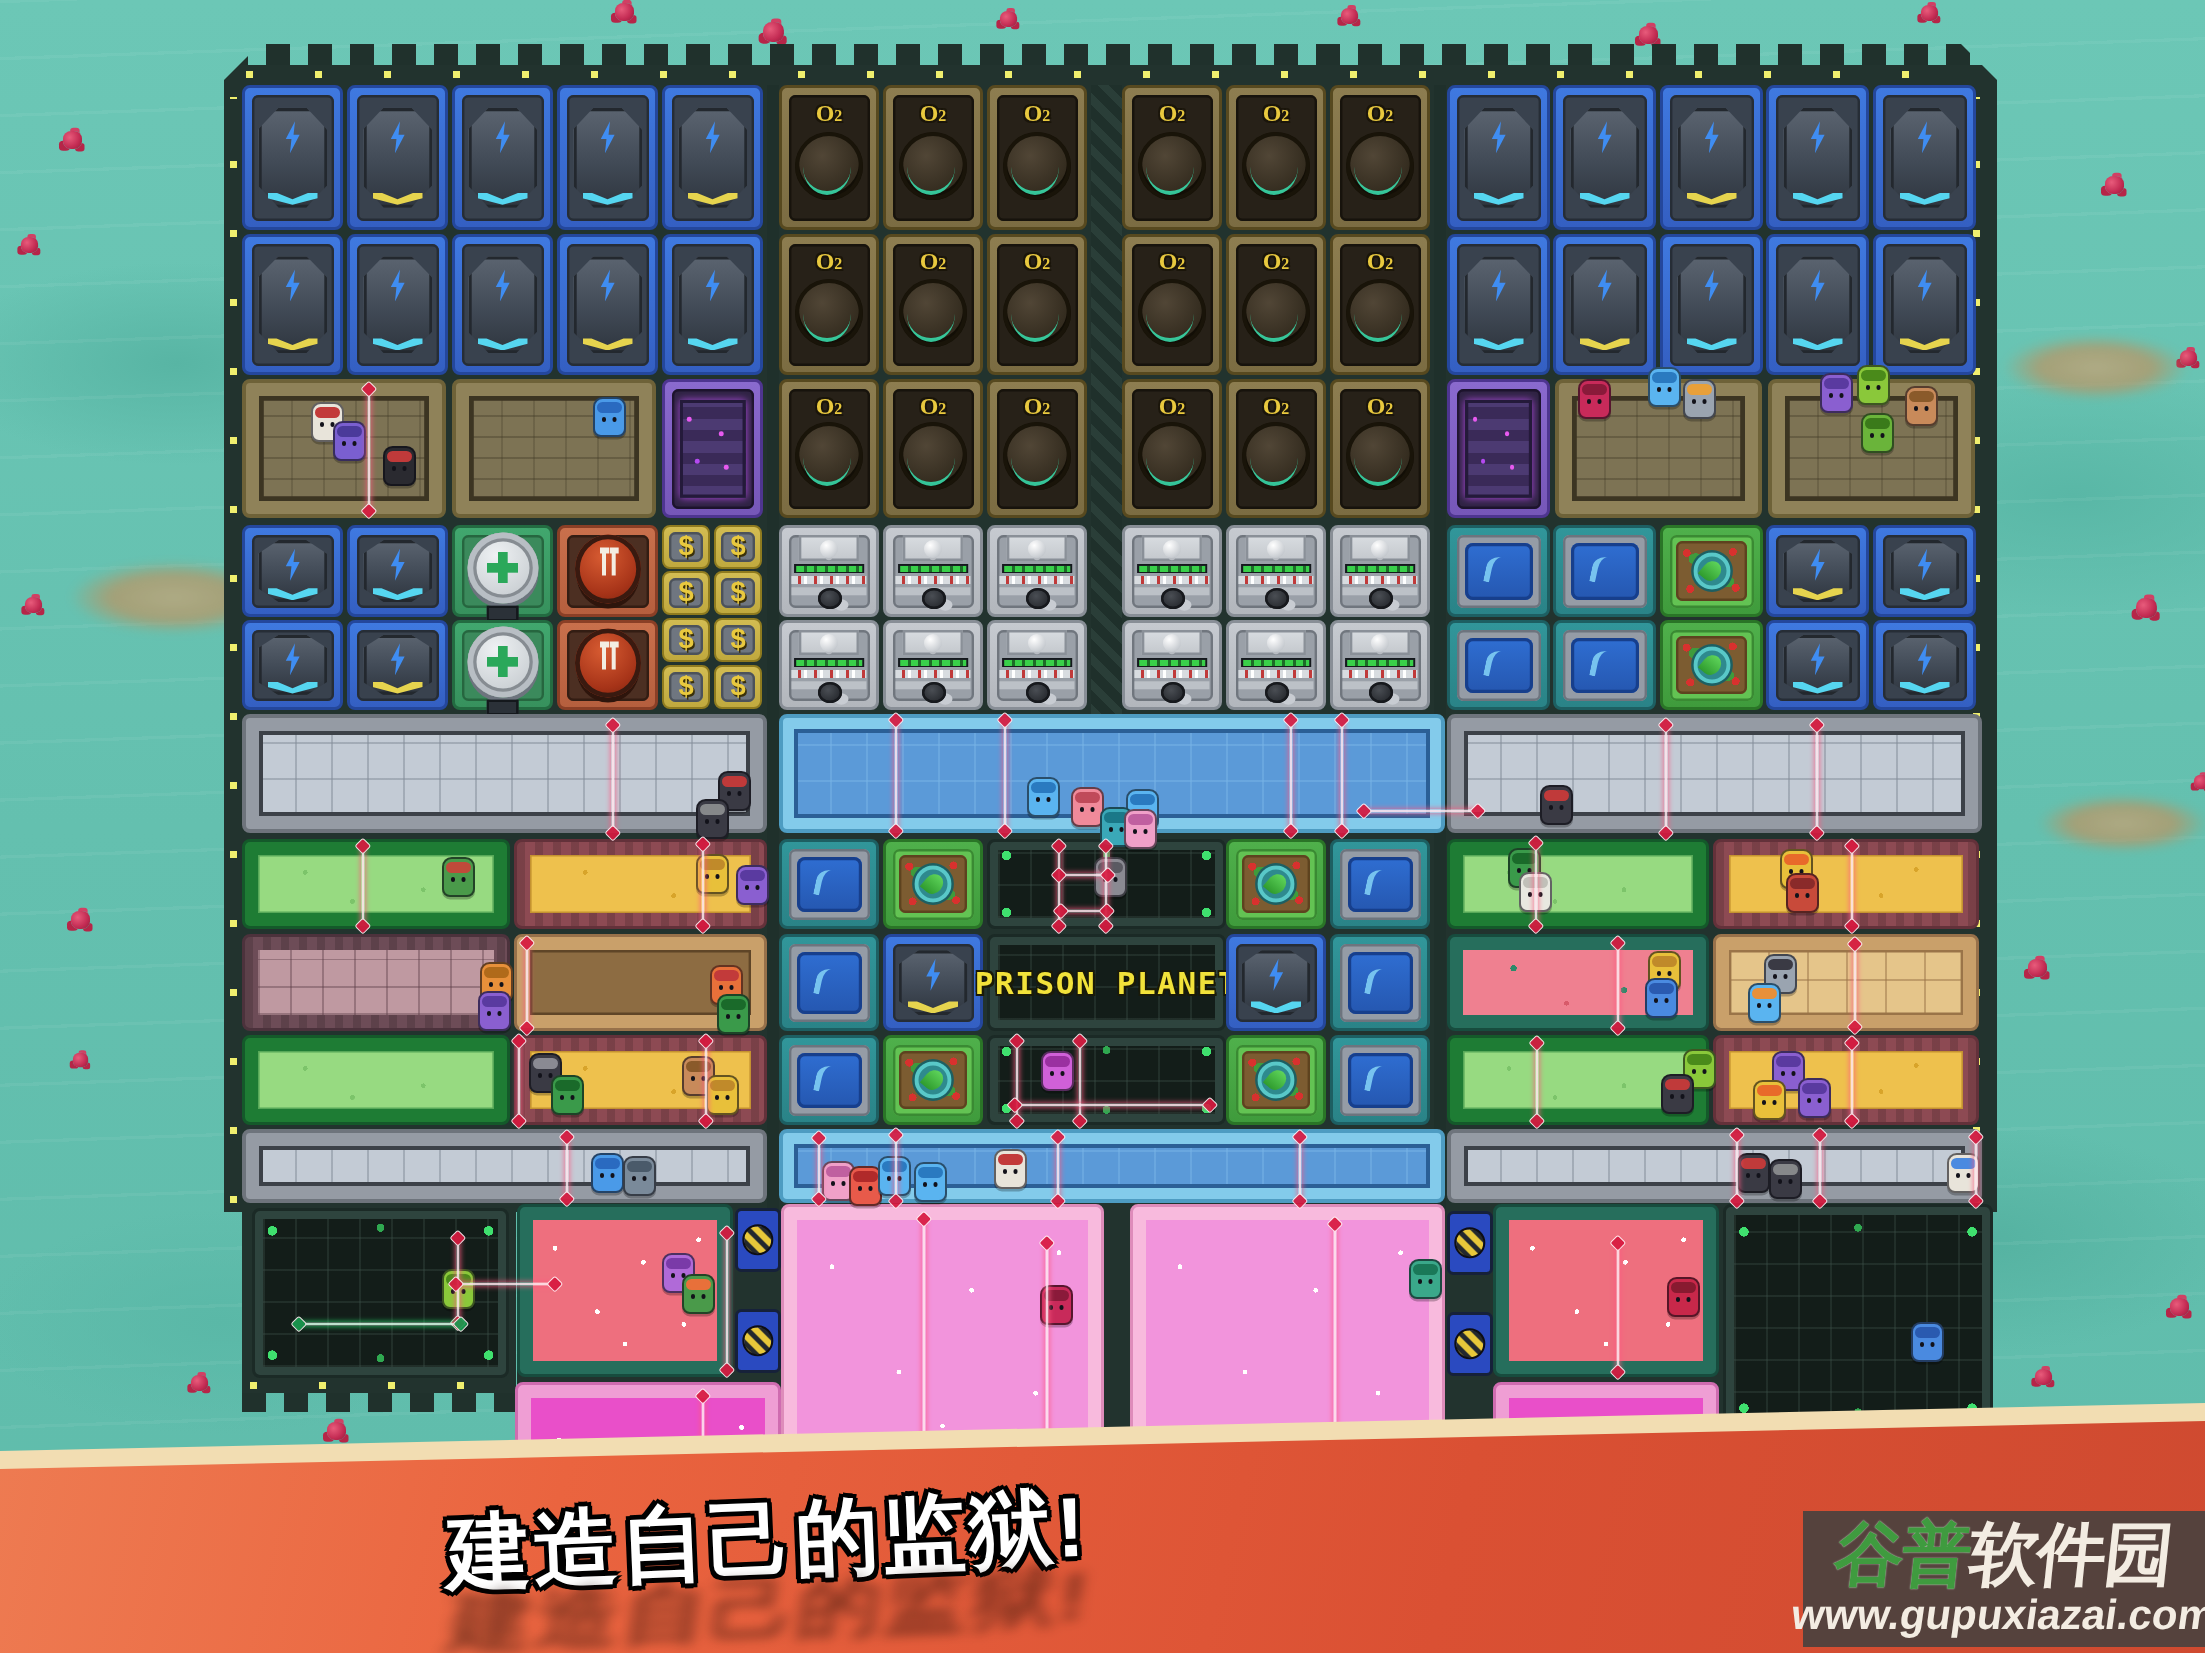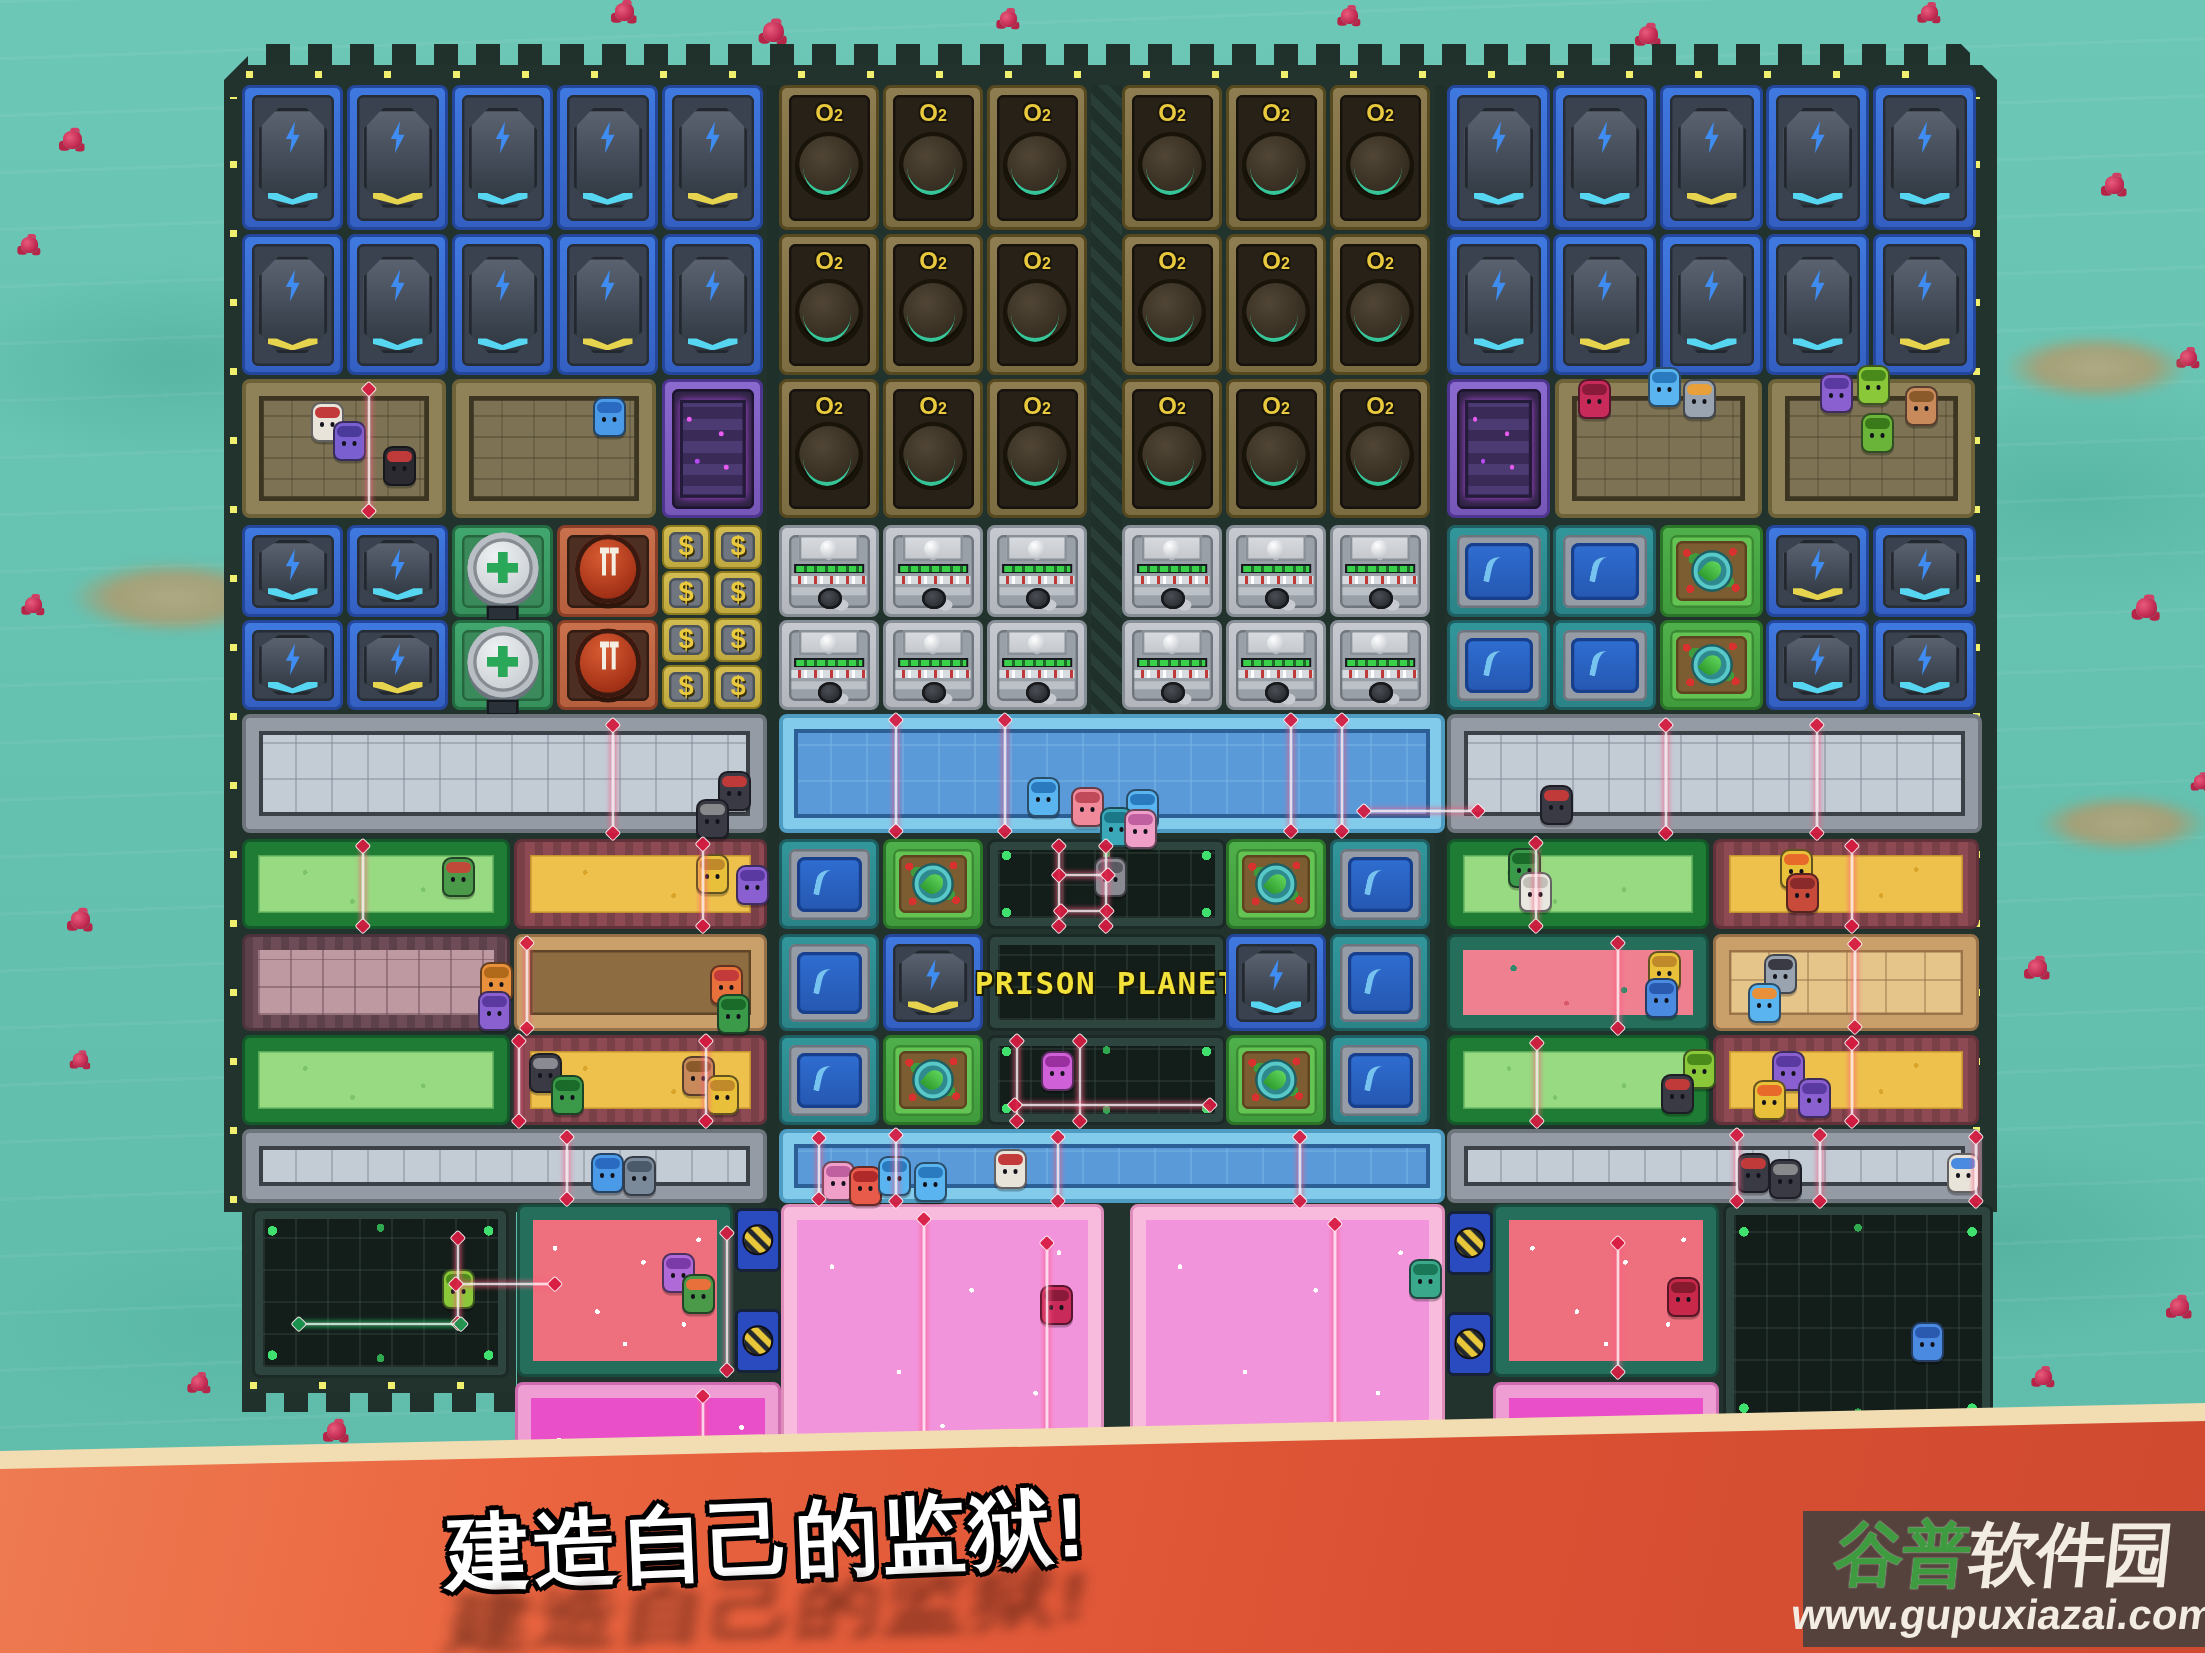--- a/index.html
+++ b/index.html
@@ -43,21 +43,21 @@
     background:linear-gradient(#5b6470,#414a56 55%,#2e353e);
     clip-path:polygon(30% 0,70% 0,100% 22%,100% 78%,70% 100%,30% 100%,0 78%,0 22%);
     box-shadow:inset 0 0 0 3.2px #23282e;}
   .gbolt{position:absolute;left:50%;top:24%;width:21px;height:32px;transform:translateX(-50%);
     background:#3f8df2;clip-path:polygon(62% 0,18% 55%,45% 55%,38% 100%,84% 42%,55% 42%);
     filter:drop-shadow(0 0 3.2px #2a6ad0);}
   .gchev{position:absolute;left:50%;bottom:16%;width:50px;height:12px;transform:translateX(-50%);
     background:#56d6f0;clip-path:polygon(0 0,18% 0,50% 55%,82% 0,100% 0,100% 45%,50% 100%,0 45%);}
   .gold .gchev{background:#e6d44e;}
   
-  .t-o2{background:linear-gradient(#8d7d50,#7b6c42);border:3.2px solid #57491f;}
+  .t-o2{background:linear-gradient(#8d7d50,#7b6c42);border:3.2px solid #57491f;font-family:Liberation Serif, serif;}
   .t-o2 .inner{background:#272118;box-shadow:inset 0 0 0 2.4px #17130c;}
   .o2mach{position:absolute;left:50%;top:56%;width:68px;height:68px;transform:translate(-50%,-50%);
     border-radius:50%;background:radial-gradient(circle at 40% 35%,#514636,#352d20 60%,#231d12);
     box-shadow:inset 0 0 0 4px #191409, inset 0 -3.2px 0 4px #120e06;}
   .o2mach::after{content:"";position:absolute;left:8px;bottom:4.8px;width:48px;height:24px;
     border-bottom:4.8px solid #38d8a8;border-radius:0 0 50% 50%/0 0 100% 100%;opacity:.9;}
   .o2l{position:absolute;left:50%;top:9%;transform:translateX(-50%);z-index:1;
     color:#e9c93e;font-weight:bold;font-size:24px;line-height:1;
     text-shadow:1.6px 1.6px 0 #1a150a,-1.6px 1.6px 0 #1a150a,1.6px -1.6px 0 #1a150a,-1.6px -1.6px 0 #1a150a;}
   .o2l .sub{font-size:16px;}

